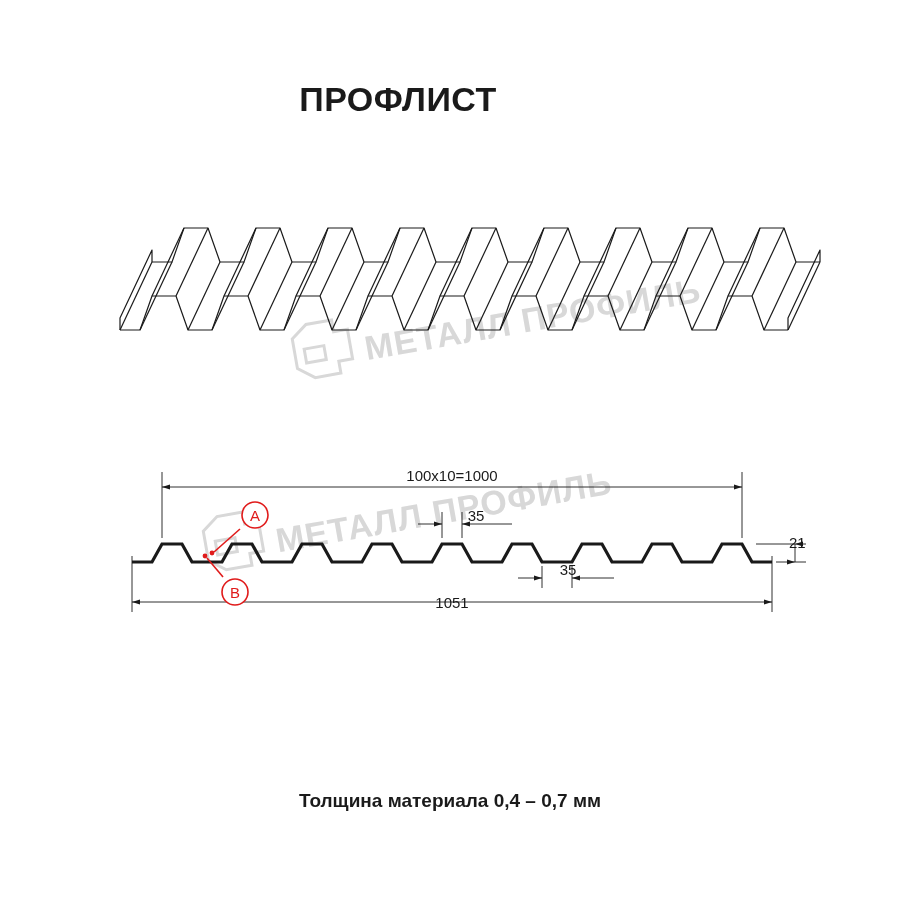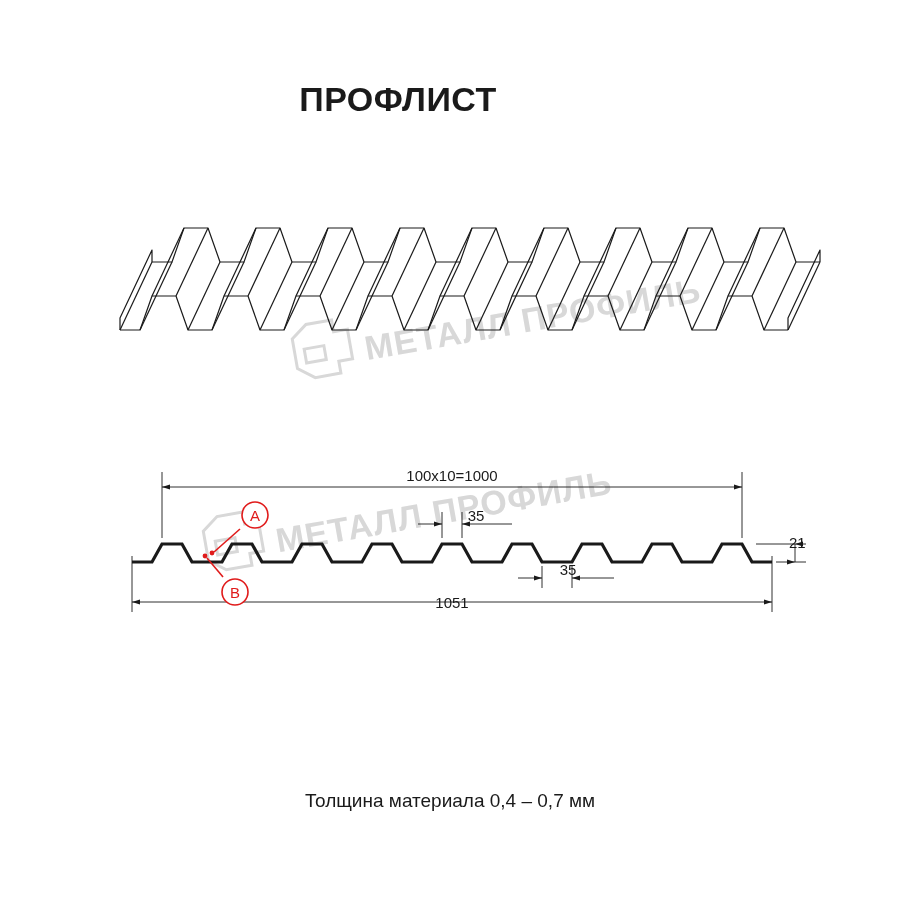--- a/index.html
+++ b/index.html
@@ -46,21 +46,21 @@
   }
 
   
   .footer-note {
     position: absolute;
     top: 790px;
     left: 0;
     width: 900px;
     text-align: center;
     font-size: 19px;
-    font-weight: normal;
+    font-weight: bold;
     color: #1a1a1a;
   }
 
   
   svg.layer {
     position: absolute;
     left: 0;
     top: 0;
     width: 900px;
     height: 900px;

